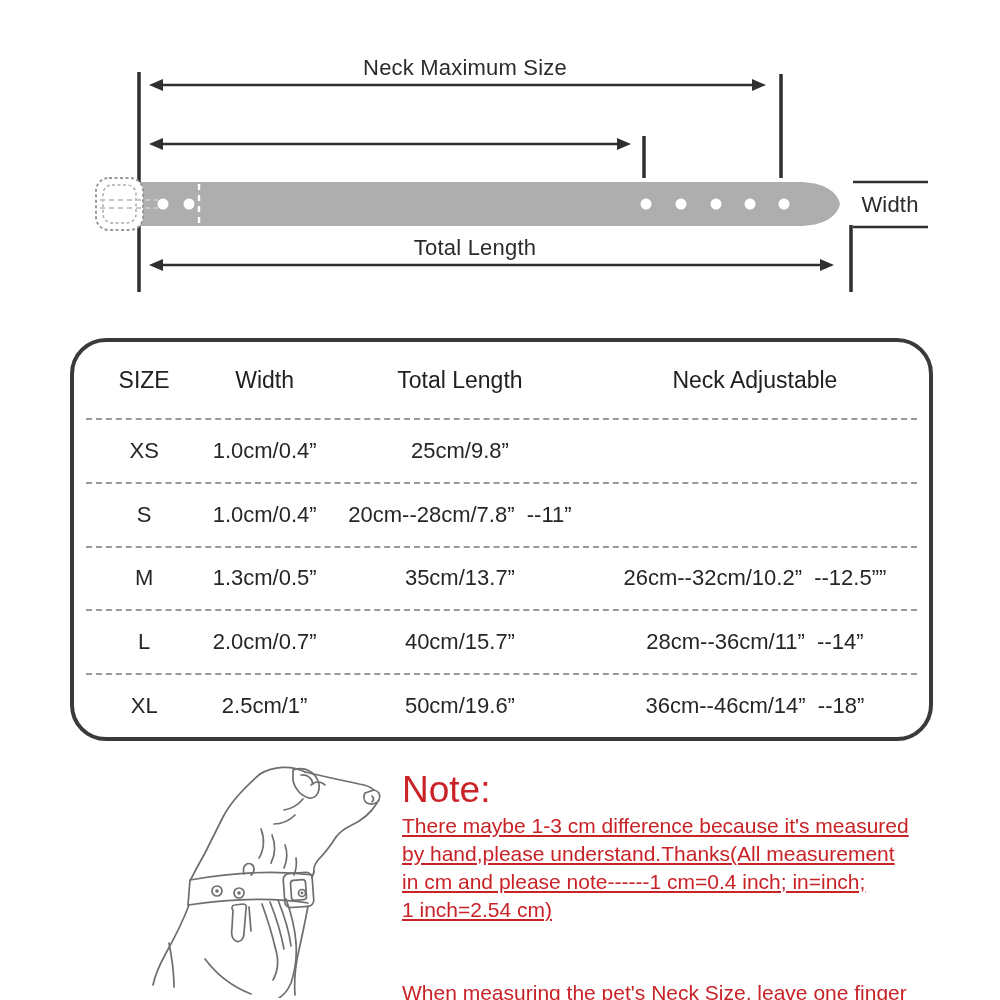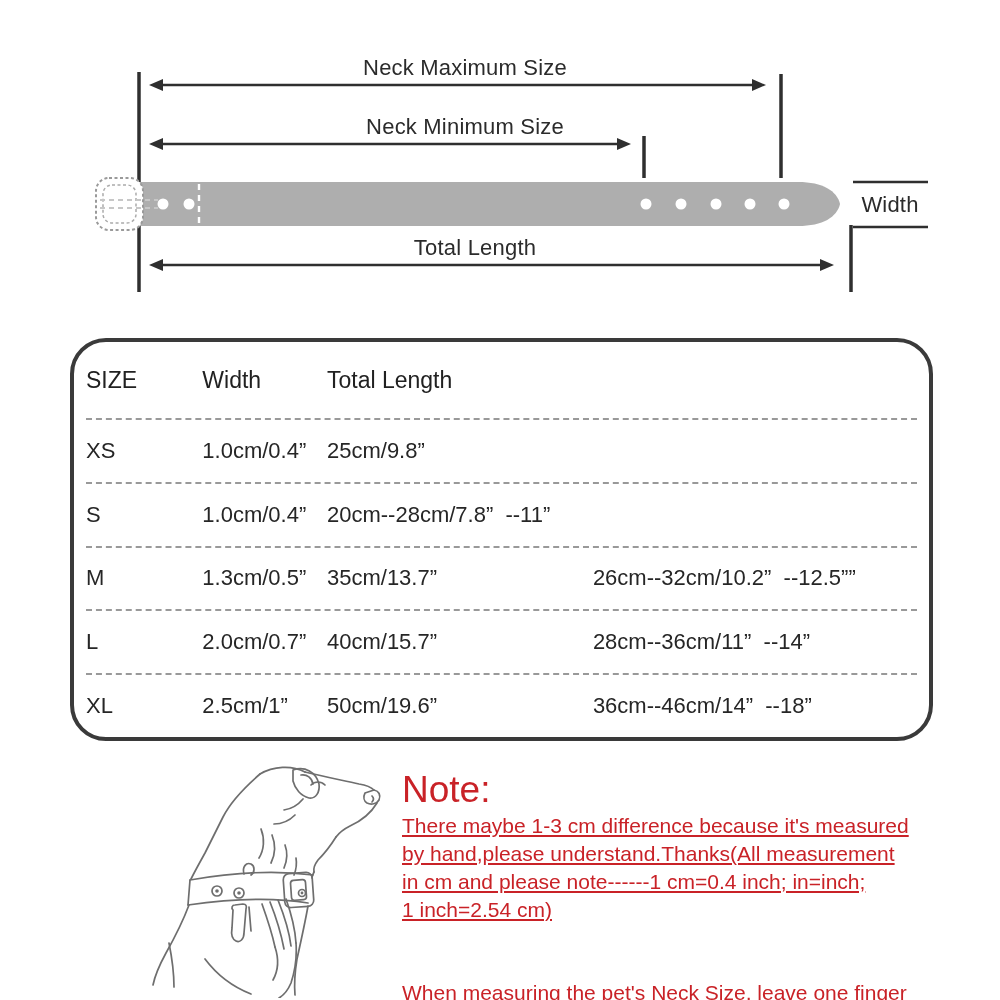--- a/index.html
+++ b/index.html
@@ -16,21 +16,21 @@
   .dlabel{position:absolute;font-size:22px;color:#2b2b2b;text-align:center;letter-spacing:.2px;}
   
   .size-table{
     position:absolute;left:70px;top:338px;width:863px;height:403px;
     border:4px solid #3a3a3a;border-radius:36px;box-sizing:border-box;
     display:flex;flex-direction:column;padding:0 12px;background:#fff;
   }
   .trow{display:grid;grid-template-columns:14% 15% 32% 39%;align-items:center;flex:1;}
   .trow.header{flex:0 0 76px;}
   .trow + .trow{border-top:2px dashed #999;}
-  .tcell{font-size:22px;white-space:pre;color:#262626;}
+  .tcell{text-align:center;font-size:22px;white-space:pre;color:#262626;}
   .header .tcell{font-size:23px;color:#212121;}
   
   .dog-svg{position:absolute;left:145px;top:763px;}
   .sketch{stroke:#6e6e6e;fill:none;stroke-width:1.7;stroke-linecap:round;stroke-linejoin:round;}
   .sketch-fill{fill:#6e6e6e;stroke:none;}
   .note-title{position:absolute;left:402px;top:769px;font-size:37px;color:var(--accent);}
   .note-para{position:absolute;left:402px;color:var(--accent);font-size:21px;line-height:28px;text-decoration:underline;}
   .note-para-1{top:812px;}
   .note-para-2{top:979px;}
 </style>
@@ -84,29 +84,29 @@
 
     <g>
       <line class="ln" x1="851" y1="225" x2="851" y2="292" stroke-width="3.5"></line>
       <line class="ln" x1="158" y1="265" x2="825" y2="265" stroke-width="2.6"></line>
       <polygon class="arrowhead" points="149,265 163,259 163,271"></polygon>
       <polygon class="arrowhead" points="834,265 820,259 820,271"></polygon>
     </g>
   </svg>
 
   <div class="dlabel" style="left:270px;top:55px;width:390px;">Neck Maximum Size</div>
-  <div class="dlabel" style="left:270px;top:114px;width:390px;">Neck Minimum Size</div>
   <div class="dlabel" style="left:285px;top:235px;width:380px;">Total Length</div>
   <div class="dlabel" style="left:848px;top:192px;width:84px;">Width</div>
 
   <div class="size-table">
     <div class="trow header">
       <div class="tcell">SIZE</div>
       <div class="tcell">Width</div>
       <div class="tcell">Total Length</div>
+      <div class="tcell">Neck Adjustable</div>
     </div>
     <div class="trow">
       <div class="tcell">XS</div>
       <div class="tcell">1.0cm/0.4”</div>
       <div class="tcell">25cm/9.8”</div>
     </div>
     <div class="trow">
       <div class="tcell">S</div>
       <div class="tcell">1.0cm/0.4”</div>
       <div class="tcell">20cm--28cm/7.8”  --11”</div>

